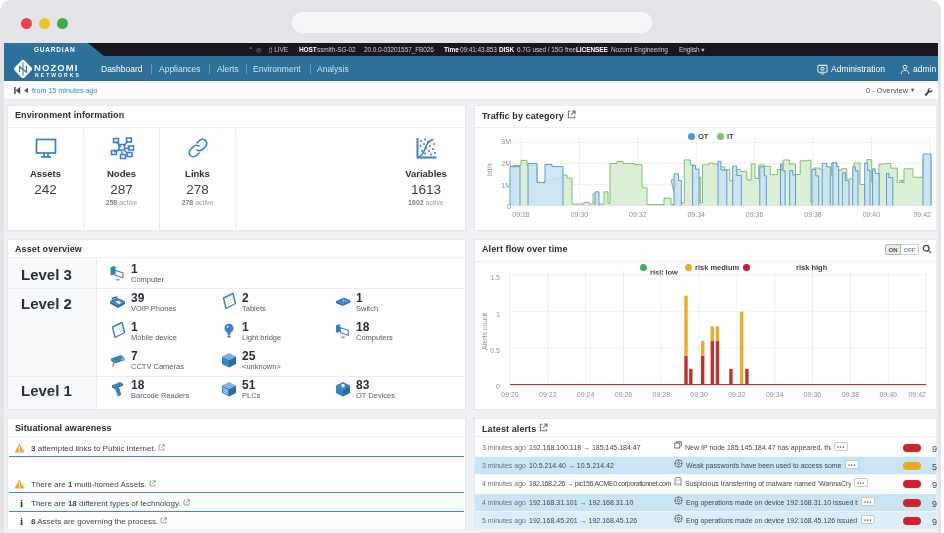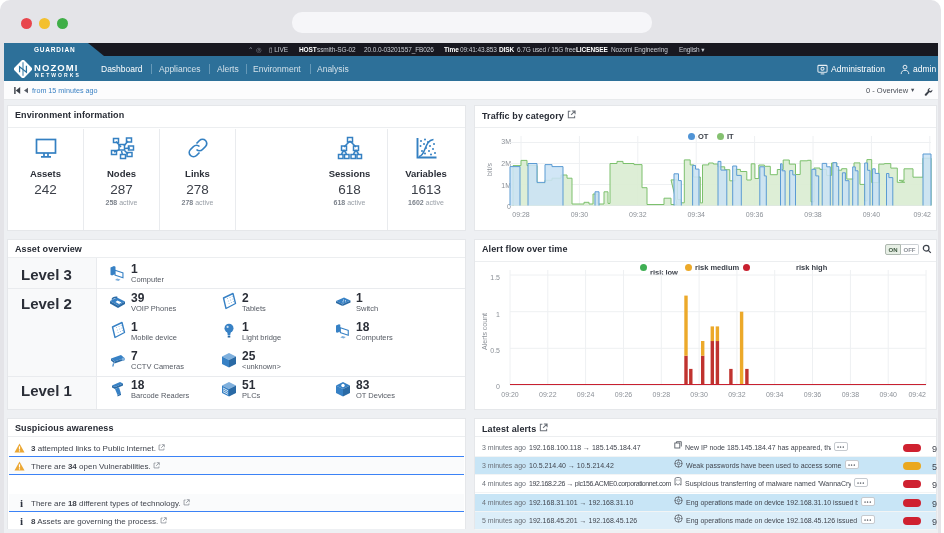--- a/index.html
+++ b/index.html
@@ -148,35 +148,20 @@
       </div>
       <div class="ecol" style="left:152px;width:76px;">
         <svg class="eicon" width="26" height="26" viewBox="0 0 26 26" fill="none" stroke="#3480c2" stroke-width="1.7">
           <path d="M11.5 8.5 L14.5 5.5 a4.2 4.2 0 0 1 6 6 L17.5 14.5 a4.2 4.2 0 0 1 -6 0"></path>
           <path d="M14.5 17.5 L11.5 20.5 a4.2 4.2 0 0 1 -6 -6 L8.5 11.5 a4.2 4.2 0 0 1 6 0"></path>
         </svg>
         <div class="elabel">Links</div>
           <div class="enum">278</div>
           <div class="esub"><b style="color:#7d838c;">278</b> active</div>
       </div>
-      <div class="ecol" style="left:304px;width:76px;">
-        <svg class="eicon" width="26" height="26" viewBox="0 0 26 26" fill="none" stroke="#3480c2" stroke-width="1.5">
-          <path d="M13 6 L7 12 M13 6 L19 12 M7 15 L4.5 19 M7 15 L9.5 19 M19 15 L16.5 19 M19 15 L21.5 19"></path>
-          <rect x="10.5" y="2.5" width="5" height="4.5"></rect>
-          <rect x="4.5" y="11" width="5" height="4.5"></rect>
-            <rect x="16.5" y="11" width="5" height="4.5"></rect>
-          <rect x="1.5" y="19.5" width="4.5" height="4"></rect>
-            <rect x="7.5" y="19.5" width="4.5" height="4"></rect>
-          <rect x="14" y="19.5" width="4.5" height="4"></rect>
-            <rect x="20" y="19.5" width="4.5" height="4"></rect>
-        </svg>
-        <div class="elabel">Sessions</div>
-          <div class="enum">618</div>
-          <div class="esub"><b style="color:#7d838c;">618</b> active</div>
-      </div>
       <div class="ecol" style="left:380px;width:76px;">
         <svg class="eicon" width="26" height="26" viewBox="0 0 26 26" fill="none" stroke="#3480c2" stroke-width="1.7">
           <path d="M4.5 3 L4.5 22.5 L23.5 22.5" stroke-width="1.9"></path>
           <path d="M6 21.5 C13 21 11 5.5 20.5 4.5" stroke-width="1.6"></path>
           <g fill="#3480c2" stroke="none">
             <circle cx="8" cy="6" r="1"></circle>
               <circle cx="12" cy="4.5" r="1"></circle>
               <circle cx="7.5" cy="11" r="1"></circle>
             <circle cx="11" cy="9" r="1"></circle>
               <circle cx="15" cy="7" r="1"></circle>
@@ -448,39 +433,39 @@
             <polygon points="10,3 17,6.5 10,10 3,6.5" fill="#3781c5"></polygon>
             <polygon points="3,6.5 10,10 10,17.5 3,14" fill="#3781c5"></polygon>
             <polygon points="17,6.5 10,10 10,17.5 17,14" fill="#2a6aa5"></polygon>
             <circle cx="10" cy="6.5" r="1.7" fill="#fff"></circle>
           </svg>
           <div class="n">83</div>
           <div class="l">OT Devices</div>
         </div>
     </div>
     <div class="panel" style="left:3px;top:375px;width:459px;height:111px;border-bottom:none;">
-      <div class="ptitle" style="top:4px;">Suspicious awareness</div>
+      <div class="ptitle" style="top:4px;">Situational awareness</div>
       <div class="phead" style="height:18px;"></div>
       <div class="srow" style="top:20px;">
         <svg style="position:absolute;left:5px;top:4px;" width="11" height="10" viewBox="0 0 12 11">
             <path d="M6 0.5 L11.5 10.5 L0.5 10.5 Z" fill="#eba733"></path>
             <rect x="5.35" y="3.6" width="1.3" height="3.6" fill="#fff"></rect>
             <rect x="5.35" y="8" width="1.3" height="1.4" fill="#fff"></rect>
           </svg>
         <div class="tx"><b>3</b> attempted links to Public Internet. <svg width="7" height="7" viewBox="0 0 8 8" style="vertical-align:0px;">
               <path d="M3 1.2 H1.2 V6.8 H6.8 V5 M4.3 0.8 H7.2 V3.7 M7 1 L3.6 4.4" stroke="#878c94" stroke-width="0.9" fill="none"></path>
             </svg></div>
       </div>
-      <div class="srow" style="top:38px;background:#fafbfc;">
+      <div class="srow" style="top:56px;">
         <svg style="position:absolute;left:5px;top:4px;" width="11" height="10" viewBox="0 0 12 11">
             <path d="M6 0.5 L11.5 10.5 L0.5 10.5 Z" fill="#eba733"></path>
             <rect x="5.35" y="3.6" width="1.3" height="3.6" fill="#fff"></rect>
             <rect x="5.35" y="8" width="1.3" height="1.4" fill="#fff"></rect>
           </svg>
-        <div class="tx">There are <b>34</b> open Vulnerabilities. <svg width="7" height="7" viewBox="0 0 8 8" style="vertical-align:0px;">
+        <div class="tx">There are <b>1</b> multi-homed Assets. <svg width="7" height="7" viewBox="0 0 8 8" style="vertical-align:0px;">
               <path d="M3 1.2 H1.2 V6.8 H6.8 V5 M4.3 0.8 H7.2 V3.7 M7 1 L3.6 4.4" stroke="#878c94" stroke-width="0.9" fill="none"></path>
             </svg></div>
       </div>
       <div class="srow" style="top:75px;background:#fafbfc;">
         <div style="position:absolute;left:11px;top:3px;font-family:'Liberation Serif',serif;font-weight:bold;font-size:11px;color:#2e3440;">i</div>
         <div class="tx">There are <b>18</b> different types of technology. <svg width="7" height="7" viewBox="0 0 8 8" style="vertical-align:0px;">
               <path d="M3 1.2 H1.2 V6.8 H6.8 V5 M4.3 0.8 H7.2 V3.7 M7 1 L3.6 4.4" stroke="#878c94" stroke-width="0.9" fill="none"></path>
             </svg></div>
       </div>
       <div class="srow" style="top:93px;border-bottom:none;">

